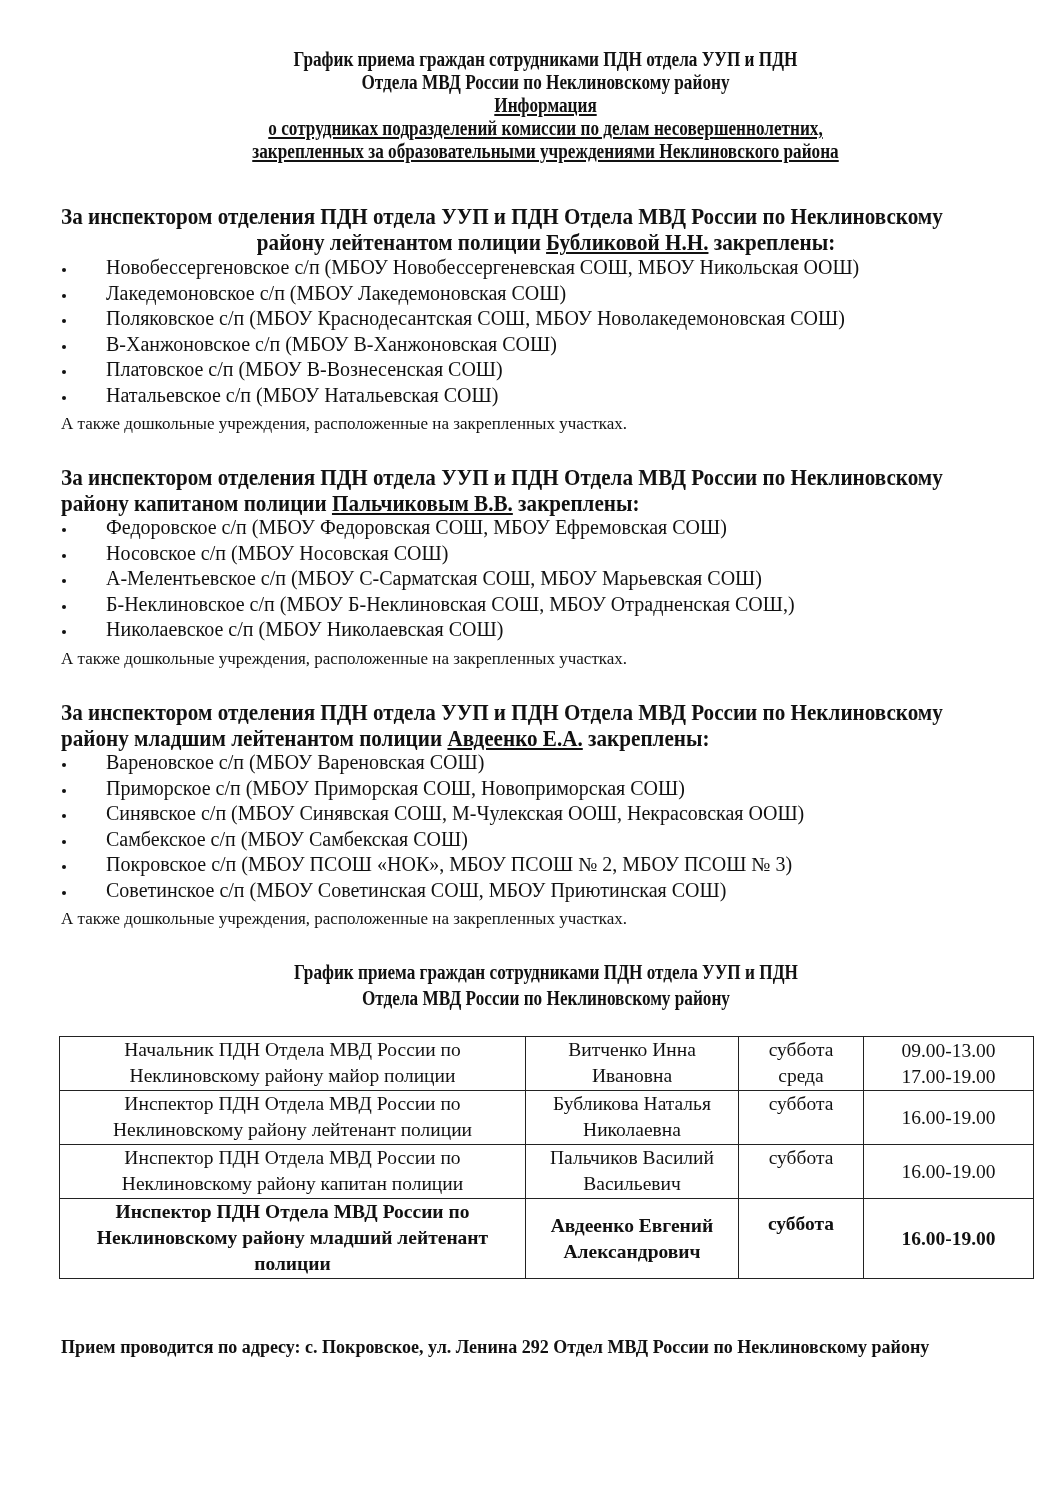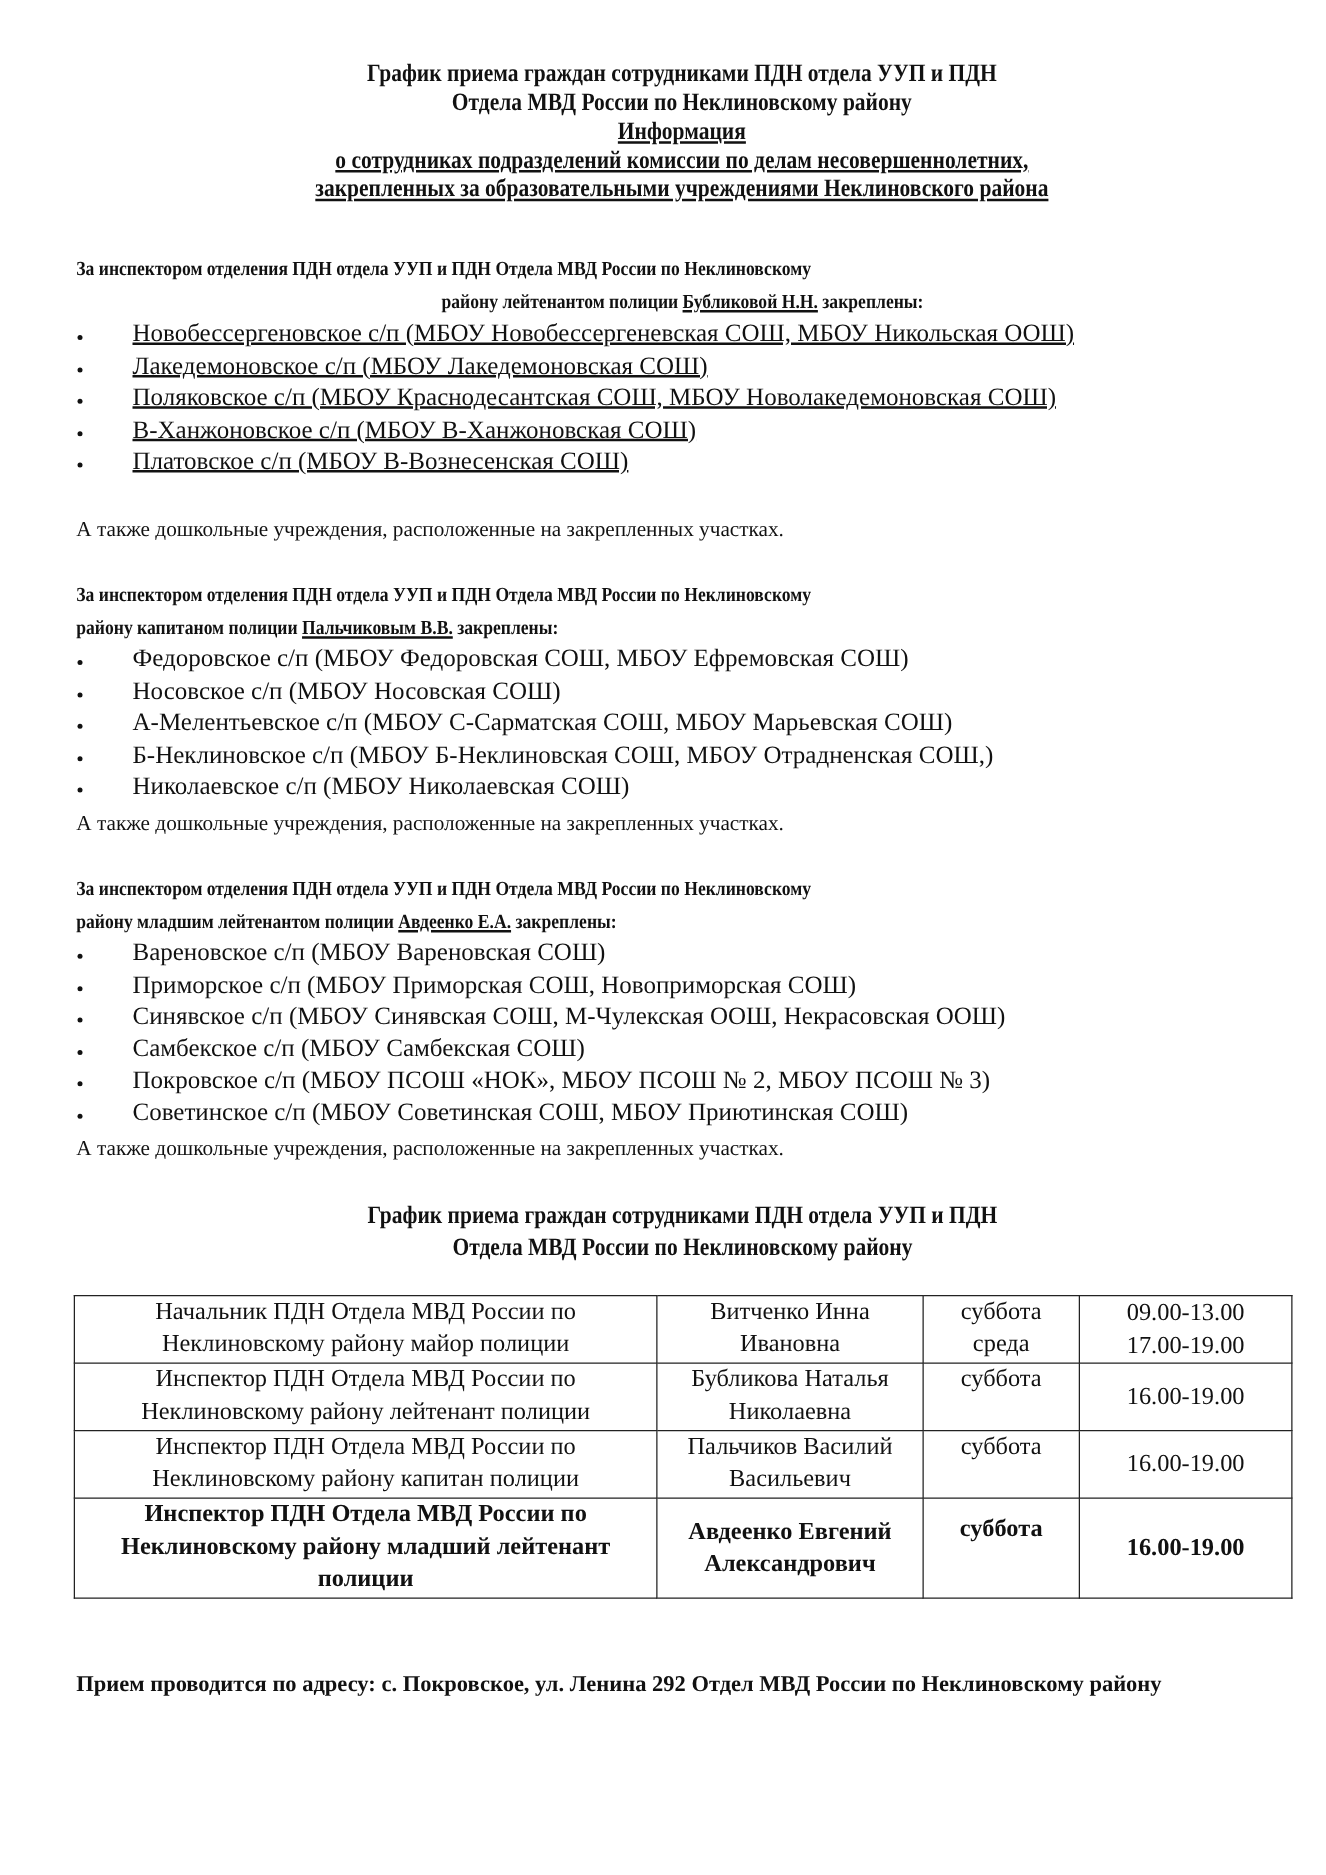--- a/index.html
+++ b/index.html
@@ -10,21 +10,21 @@
   }
   .page { position: absolute; left: 15px; top: 0; width: 1058px; height: 1500px; }
   .center { text-align: center; }
   .head {
     font-size: 20px; font-weight: bold; line-height: 23px;
     transform: scaleX(0.86); transform-origin: center;
   }
   .u { text-decoration: underline; text-decoration-thickness: 2px; text-underline-offset: 2px; }
   .sec-title {
     position: absolute; left: 46px; width: 970px;
-    font-size: 16px; font-weight: bold; line-height: 26px;
+    font-size: 24px; font-weight: bold; line-height: 26px;
   }
   .sec-title .l1 { display: block; transform: scaleX(0.88); transform-origin: left; white-space: nowrap; }
   .sec-title .l2 { display: block; white-space: nowrap; transform: scaleX(0.88); transform-origin: left; }
   .sec-title.c .l2 { text-align: center; transform-origin: center; }
   ul.list { position: absolute; left: 46px; margin: 0; padding: 0; list-style: none; width: 980px; }
   ul.list li {
     position: relative; padding-left: 45px; font-size: 20px; line-height: 25.6px; white-space: nowrap;
   }
   ul.list li::before {
     content: ""; position: absolute; left: 1px; top: 13px; width: 4px; height: 4px; background: #111; border-radius: 50%;
@@ -64,26 +64,27 @@
     <div class="center head">Отдела МВД России по Неклиновскому району</div>
     <div class="center head"><span class="u">Информация</span></div>
     <div class="center head"><span class="u">о сотрудниках подразделений комиссии по делам несовершеннолетних,</span></div>
     <div class="center head"><span class="u">закрепленных за образовательными учреждениями Неклиновского района</span></div>
   </div>
 
   <div class="sec-title c" style="top:203px;">
     <span class="l1">За инспектором отделения ПДН отдела УУП и ПДН Отдела МВД России по Неклиновскому</span>
     <span class="l2"><span>району лейтенантом полиции </span><span class="u">Бубликовой Н.Н.</span><span> закреплены:</span></span>
   </div>
-  <ul class="list" style="top:255px;text-decoration:underline;">
+  <ul class="list" style="top:255px;">
     <li>Новобессергеновское с/п  (МБОУ Новобессергеневская СОШ, МБОУ Никольская ООШ)</li>
     <li>Лакедемоновское с/п  (МБОУ Лакедемоновская СОШ)</li>
     <li>Поляковское с/п  (МБОУ Краснодесантская СОШ, МБОУ Новолакедемоновская СОШ)</li>
     <li>В-Ханжоновское  с/п  (МБОУ В-Ханжоновская СОШ)</li>
     <li>Платовское с/п  (МБОУ В-Вознесенская СОШ)</li>
+    <li>Натальевское с/п  (МБОУ Натальевская СОШ)</li>
   </ul>
   <div class="also" style="top:412px;">А также дошкольные учреждения, расположенные на закрепленных участках.</div>
 
   <div class="sec-title" style="top:464px;">
     <span class="l1">За инспектором отделения ПДН отдела УУП и ПДН Отдела МВД России по Неклиновскому</span>
     <span class="l2"><span>району капитаном полиции  </span><span class="u">Пальчиковым В.В.</span><span> закреплены:</span></span>
   </div>
   <ul class="list" style="top:515px;">
     <li>Федоровское с/п  (МБОУ Федоровская СОШ, МБОУ Ефремовская СОШ)</li>
     <li>Носовское с/п  (МБОУ Носовская СОШ)</li>

